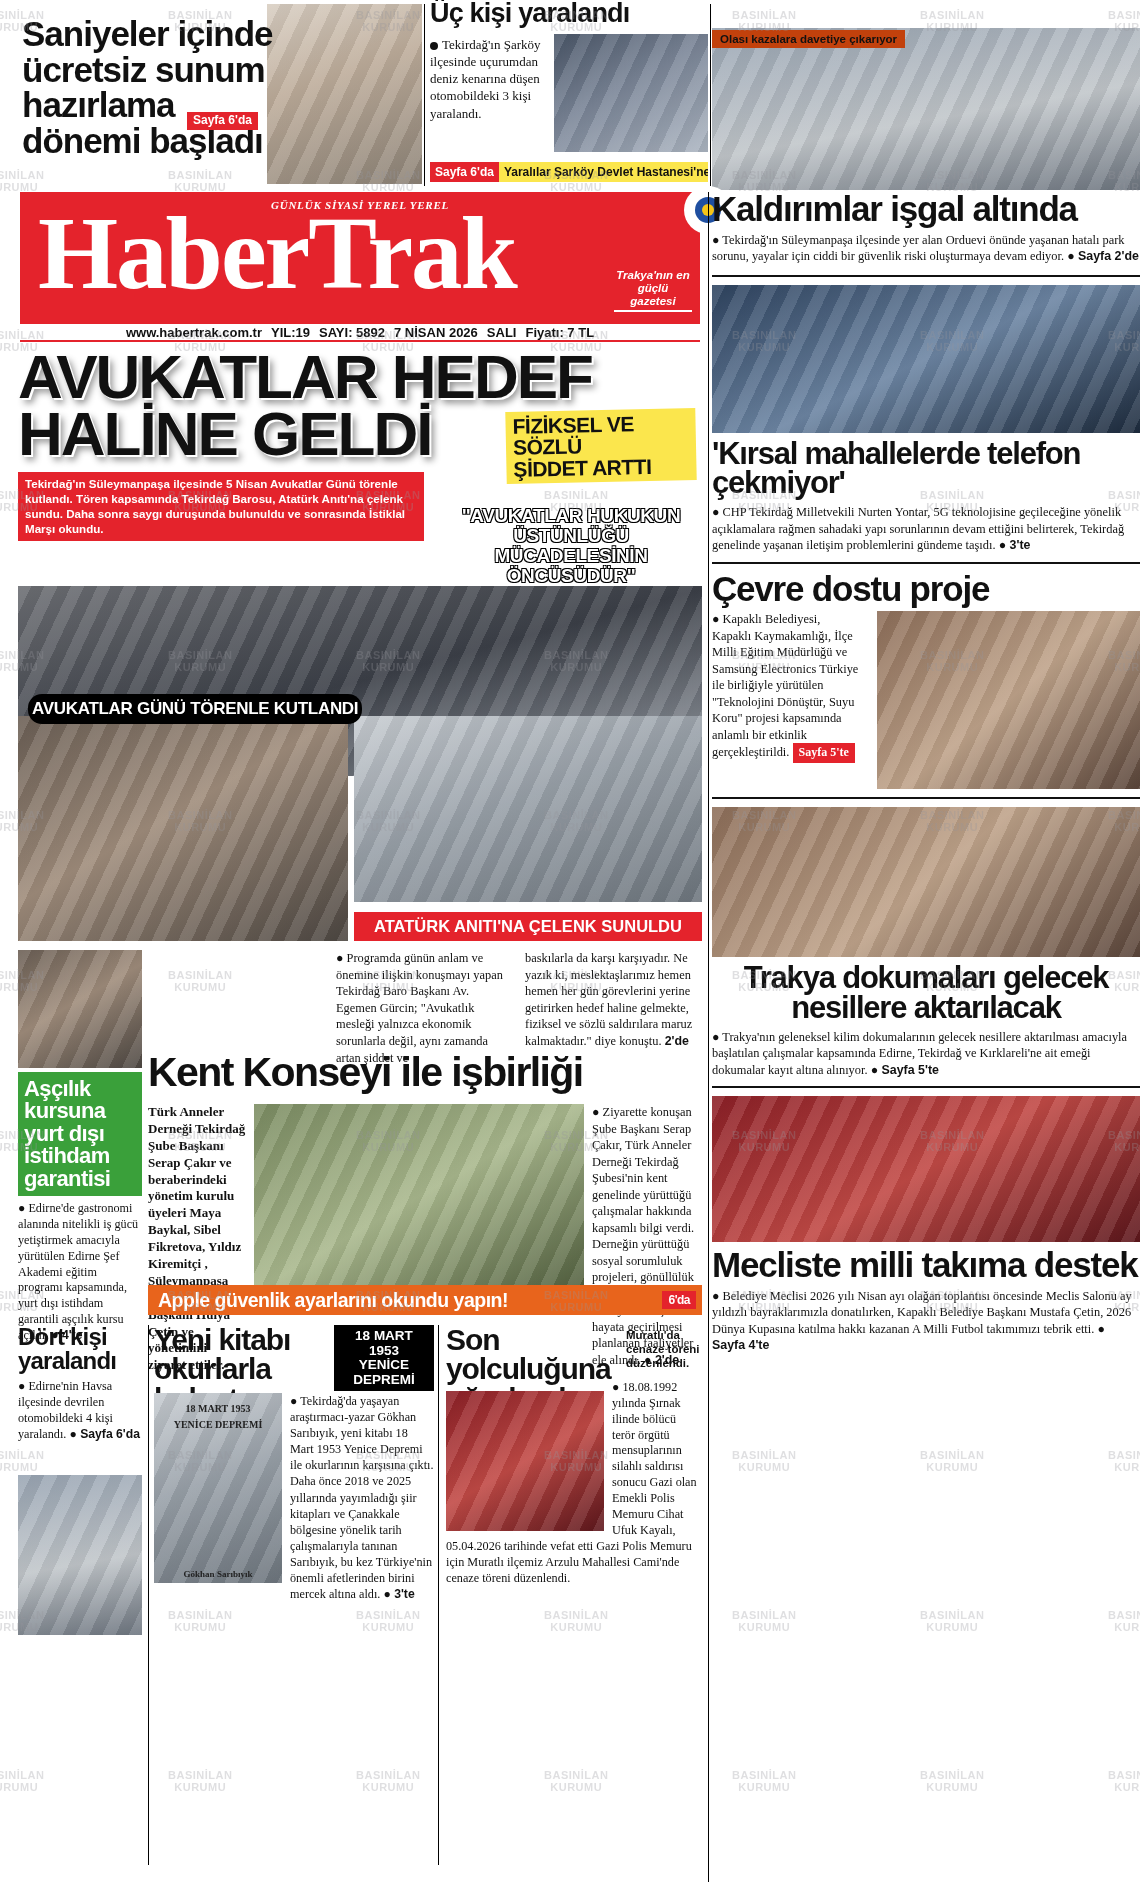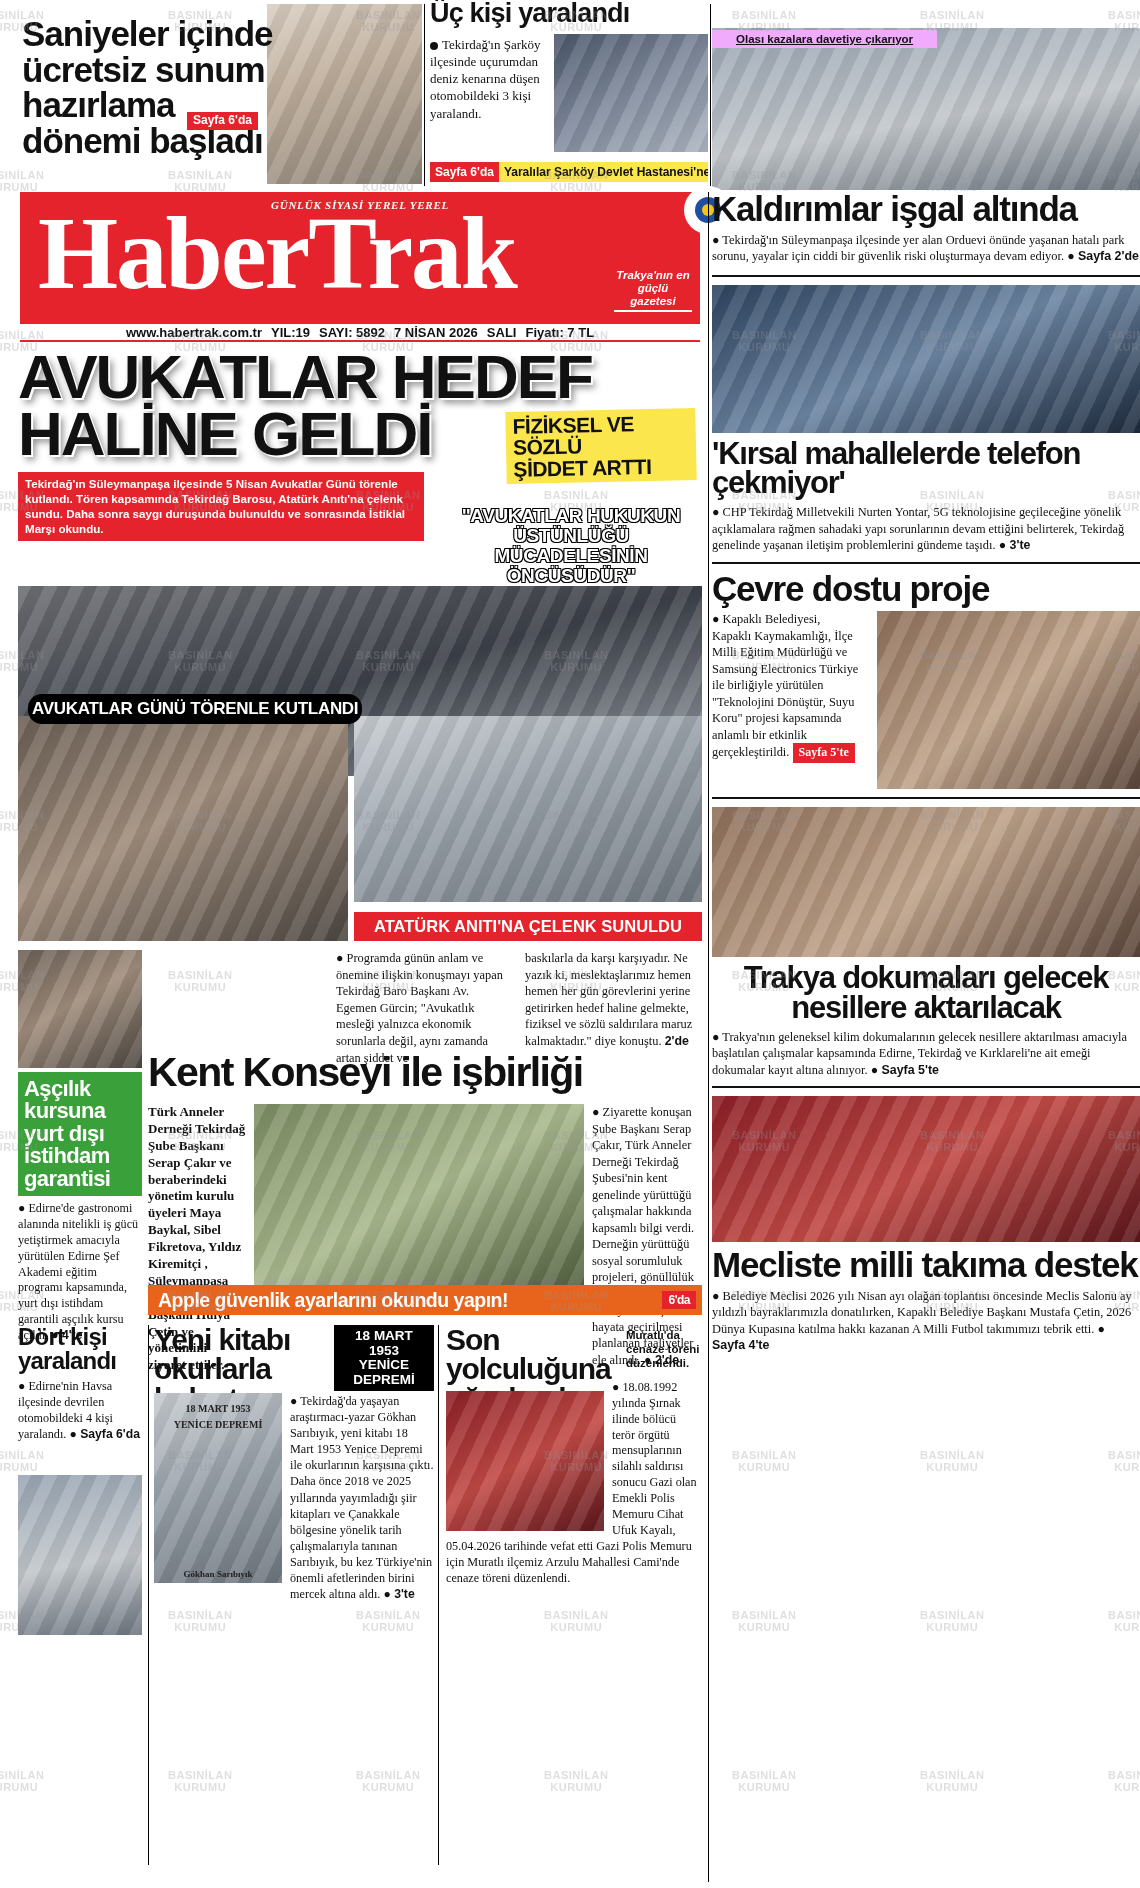--- a/index.html
+++ b/index.html
@@ -61,21 +61,21 @@
   .ts-mid { position:absolute; left:430px; top:0; width:278px; height:190px; }
   .ts-mid h2 { font-size:27px; font-weight:700; line-height:1; letter-spacing:-.8px; }
   .ts-mid .body { position:absolute; left:0; top:36px; width:118px; font-size:13px; line-height:1.32; font-family:"Liberation Serif", serif; }
   .ts-mid .pic  { position:absolute; left:124px; top:34px; width:154px; height:118px; }
   .ts-mid .bar  { position:absolute; left:0; bottom:8px; display:flex; align-items:stretch; width:278px; }
   .bar-red { background:#e4232c; color:#fff; font-size:12px; font-weight:700; padding:3px 5px; white-space:nowrap; }
   .bar-yel { background:#fbe64d; color:#111; font-size:12px; font-weight:700; padding:3px 5px; white-space:nowrap; overflow:hidden; }
 
   .ts-right { position:absolute; left:712px; top:0; width:428px; height:190px; }
   .ts-right .pic { position:absolute; left:0; top:28px; width:428px; height:162px; }
-  .ts-right .cap { position:absolute; left:0; top:30px; background:#f0abfc; color:#111; font-size:11.5px; font-weight:700; padding:3px 24px; z-index:5;text-decoration:underline; }
+  .ts-right .cap { position:absolute; left:0; top:30px; background:#c2410c; color:#111; font-size:11.5px; font-weight:700; padding:3px 8px; z-index:5; }
 
   
   .masthead { position:absolute; left:20px; top:192px; width:680px; height:130px; background:#e4232c; }
   .masthead .kicker {
     position:absolute; left:0; right:0; top:7px; text-align:center;
     color:#fff; font-family:"Liberation Serif", serif; font-style:italic;
     font-weight:700; font-size:11px; letter-spacing:.8px;
   }
   .masthead .logo {
     position:absolute; left:18px; top:10px;

